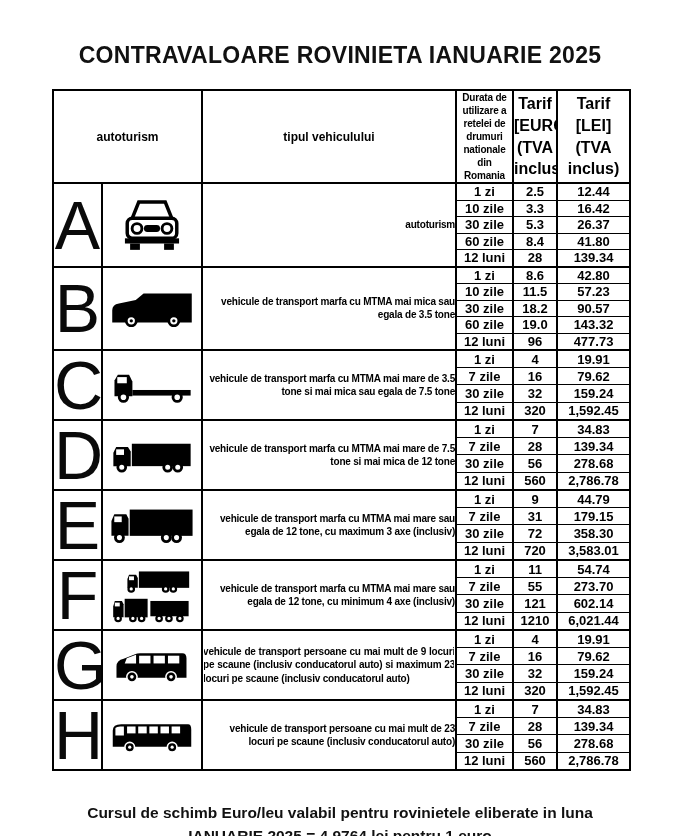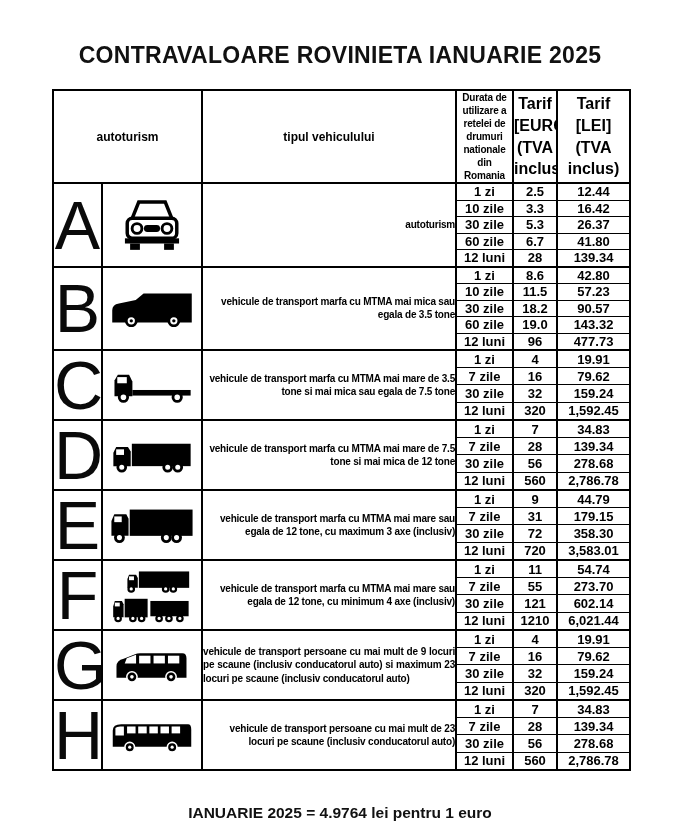--- a/index.html
+++ b/index.html
@@ -28,21 +28,21 @@
   .td-letter {
     font-size:68px; font-weight:400; line-height:1;
     text-align:center; vertical-align:middle; color:#0a0a0a;
   }
   .td-icon { text-align:center; vertical-align:middle; }
   .td-icon svg { display:block; margin:0 auto; }
   .td-type {
     font-size:10px; font-weight:bold; line-height:1.32; letter-spacing:-0.2px;
     text-align:right; vertical-align:middle; padding:1px 3px 1px 2px;
   }
-  .td-type.justify { text-align:justify; }
+  .td-type.justify { text-align:justify;border-radius:17px; }
   .cell-sub {
     height:15.5px; font-size:13px; font-weight:bold; line-height:1;
     text-align:center; vertical-align:middle;
   }
   .footer {
     margin-top:30px; text-align:center;
     font-size:15.5px; font-weight:bold; line-height:1.5; color:#111;
   }
 </style>
 </head>
@@ -95,21 +95,21 @@
           <td class="cell-sub td-euro">3.3</td>
           <td class="cell-sub td-lei">16.42</td>
         </tr>
         <tr>
           <td class="cell-sub td-durata">30 zile</td>
           <td class="cell-sub td-euro">5.3</td>
           <td class="cell-sub td-lei">26.37</td>
         </tr>
         <tr>
           <td class="cell-sub td-durata">60 zile</td>
-          <td class="cell-sub td-euro">6.7</td>
+          <td class="cell-sub td-euro">8.4</td>
           <td class="cell-sub td-lei">41.80</td>
         </tr>
         <tr>
           <td class="cell-sub td-durata">12 luni</td>
           <td class="cell-sub td-euro">28</td>
           <td class="cell-sub td-lei">139.34</td>
         </tr>
         <tr class="group-start">
           <td class="td-letter" rowspan="5">B</td>
           <td class="td-icon" rowspan="5">
@@ -352,16 +352,17 @@
         </tr>
         <tr>
           <td class="cell-sub td-durata">12 luni</td>
           <td class="cell-sub td-euro">560</td>
           <td class="cell-sub td-lei">2,786.78</td>
         </tr>
       </tbody>
   </table>
 
   <div class="footer">
+    <div>Cursul de schimb Euro/leu valabil pentru rovinietele eliberate in luna</div>
     <div>IANUARIE 2025 =  4.9764 lei pentru 1 euro</div>
   </div>
 
 </div>
 
 </body></html>

